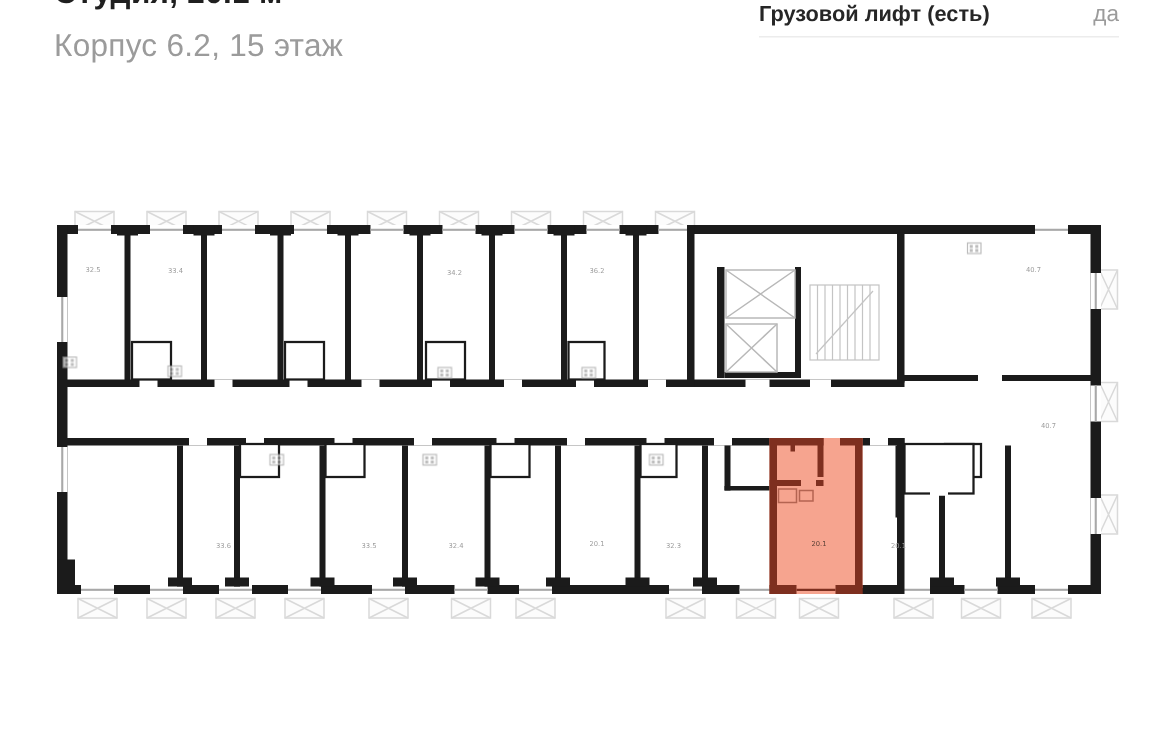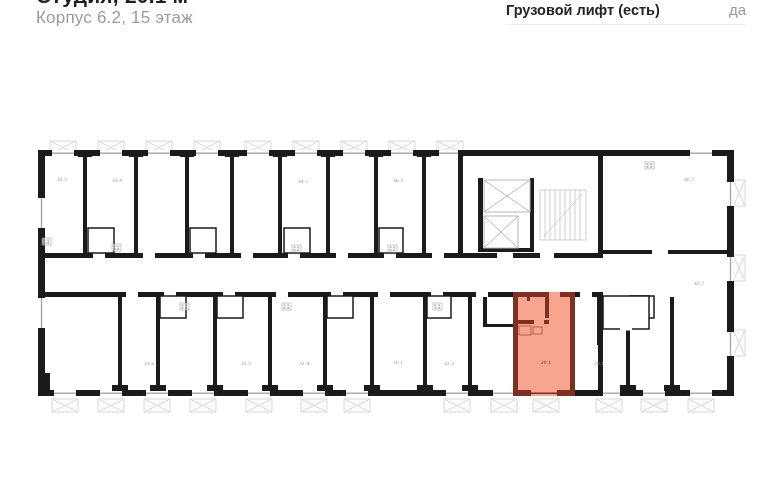--- a/index.html
+++ b/index.html
@@ -14,22 +14,22 @@
   html,body{margin:0;padding:0;}
   body{
     width:770px;height:500px;position:relative;overflow:hidden;
     background:#fff;font-family:"Liberation Sans", sans-serif;
   }
   .title{
     position:absolute;left:36px;top:-16px;margin:0;
     font-size:21px;font-weight:700;color:var(--title_text);letter-spacing:.2px;
   }
   .subtitle{
-    position:absolute;left:36px;top:8px;
-    font-size:17px;font-weight:400;color:var(--muted_text);letter-spacing:.2px;
+    position:absolute;left:36px;top:19px;
+    font-size:21px;font-weight:400;color:var(--muted_text);letter-spacing:.2px;
   }
   .spec-row{
     position:absolute;left:506px;top:1px;width:240px;
     display:flex;justify-content:space-between;align-items:center;
   }
   .spec-label{font-size:14.5px;font-weight:700;color:#262626;}
   .spec-value{font-size:15px;color:var(--muted_text);}
   .spec-divider{
     position:absolute;left:506px;top:24px;width:240px;height:0;
     border-top:1px solid var(--divider);

